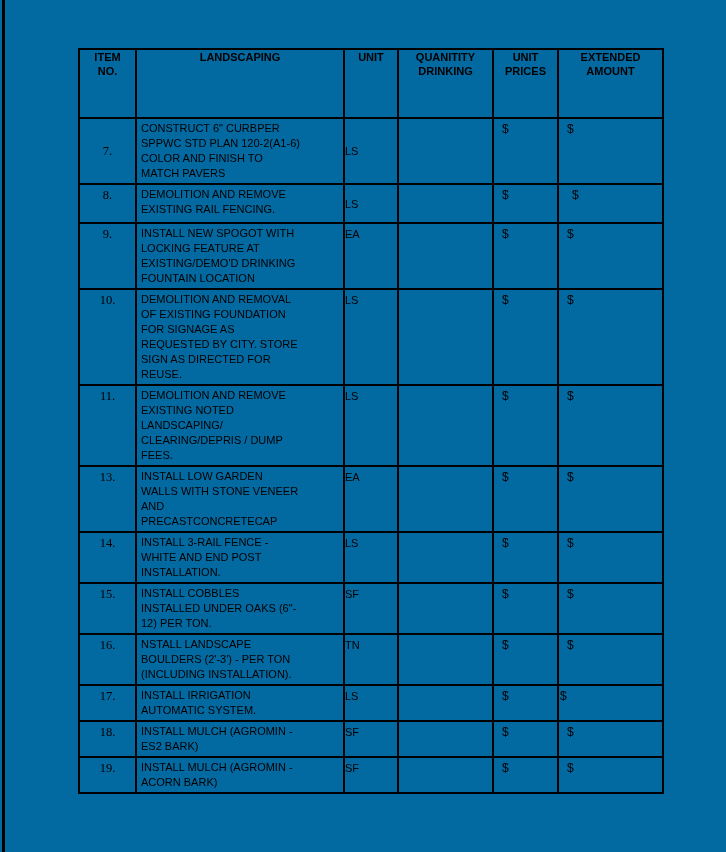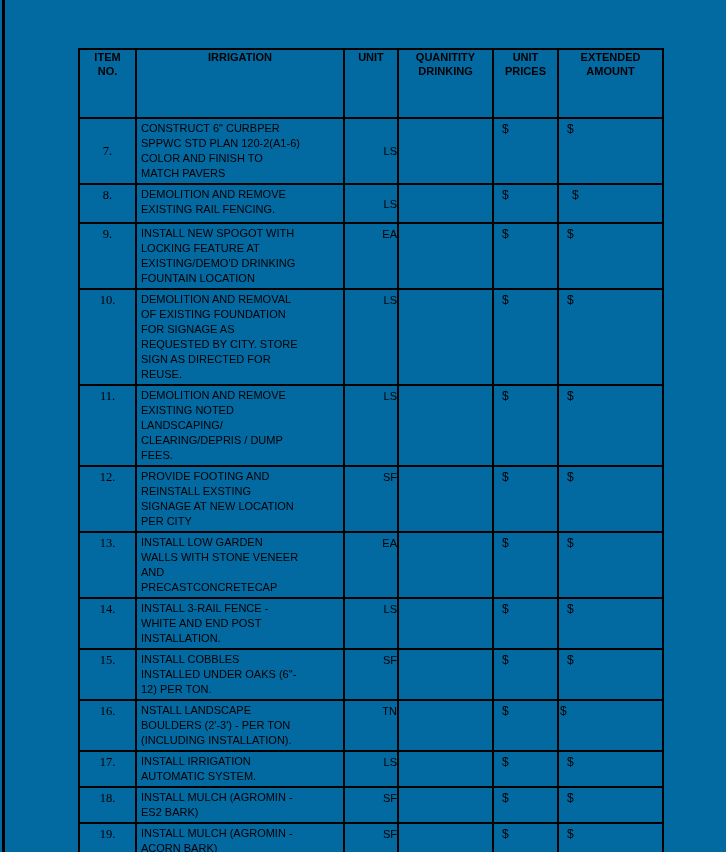--- a/index.html
+++ b/index.html
@@ -41,21 +41,21 @@
     font-family:"Liberation Serif",serif;
     font-size:12.5px;
     text-align:center;
     padding-top:3px;
   }
   td.c-desc{
     font-size:11px;line-height:15px;
     padding:2px 2px 2px 4px;
     white-space:pre-line;
   }
-  td.c-unit{font-size:11px;text-align:right;padding-top:4px;margin-left:44px;}
+  td.c-unit{font-size:11px;text-align:left;padding-top:4px;margin-left:44px;}
   td.c-price,td.c-ext{font-size:12px;padding:3px 0 0 8px;}
   
   tbody tr:nth-child(1) td.c-item,
   tbody tr:nth-child(1) td.c-unit{vertical-align:middle;padding-top:0;}
   tbody tr:nth-child(2) td.c-unit{vertical-align:middle;padding-top:0;}
   tbody tr:nth-child(2) td.c-ext{padding-left:13px;}
   tbody tr:nth-child(10) td.c-ext{padding-left:1px;}
 </style>
 </head>
 <body>
@@ -71,21 +71,21 @@
       <col style="width:95px">
         <col style="width:65px">
         <col style="width:105px">
     </colgroup>
     <thead>
       <tr>
         <th class="h-item">
           <span class="hline">ITEM</span>
           <span class="hline">NO.</span>
         </th>
-        <th class="h-desc">IRRIGATION</th>
+        <th class="h-desc">LANDSCAPING</th>
         <th class="h-unit">UNIT</th>
         <th class="h-top">
           <span class="hline">QUANITITY</span>
           <span class="hline">DRINKING</span>
         </th>
         <th class="h-top">
           <span class="hline">UNIT</span>
           <span class="hline">PRICES</span>
         </th>
         <th class="h-top">
@@ -144,31 +144,20 @@
         <td class="c-desc">DEMOLITION AND REMOVE
 EXISTING NOTED
 LANDSCAPING/
 CLEARING/DEPRIS / DUMP
 FEES.</td>
         <td class="c-unit">LS</td>
         <td class="c-qty"></td>
         <td class="c-price">$</td>
         <td class="c-ext">$</td>
       </tr>
-      <tr style="height:64px">
-        <td class="c-item">12.</td>
-        <td class="c-desc">PROVIDE FOOTING AND
-REINSTALL EXSTING
-SIGNAGE AT NEW LOCATION
-PER CITY</td>
-        <td class="c-unit">SF</td>
-        <td class="c-qty"></td>
-        <td class="c-price">$</td>
-        <td class="c-ext">$</td>
-      </tr>
       <tr style="height:59px">
         <td class="c-item">13.</td>
         <td class="c-desc">INSTALL LOW GARDEN
 WALLS WITH STONE VENEER
 AND
 PRECASTCONCRETECAP</td>
         <td class="c-unit">EA</td>
         <td class="c-qty"></td>
         <td class="c-price">$</td>
         <td class="c-ext">$</td>

